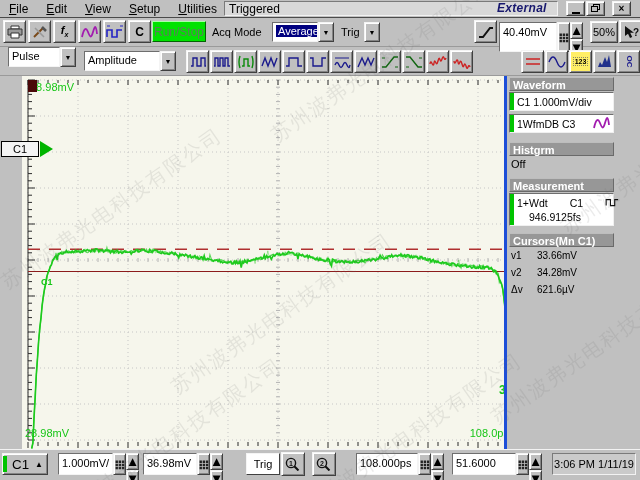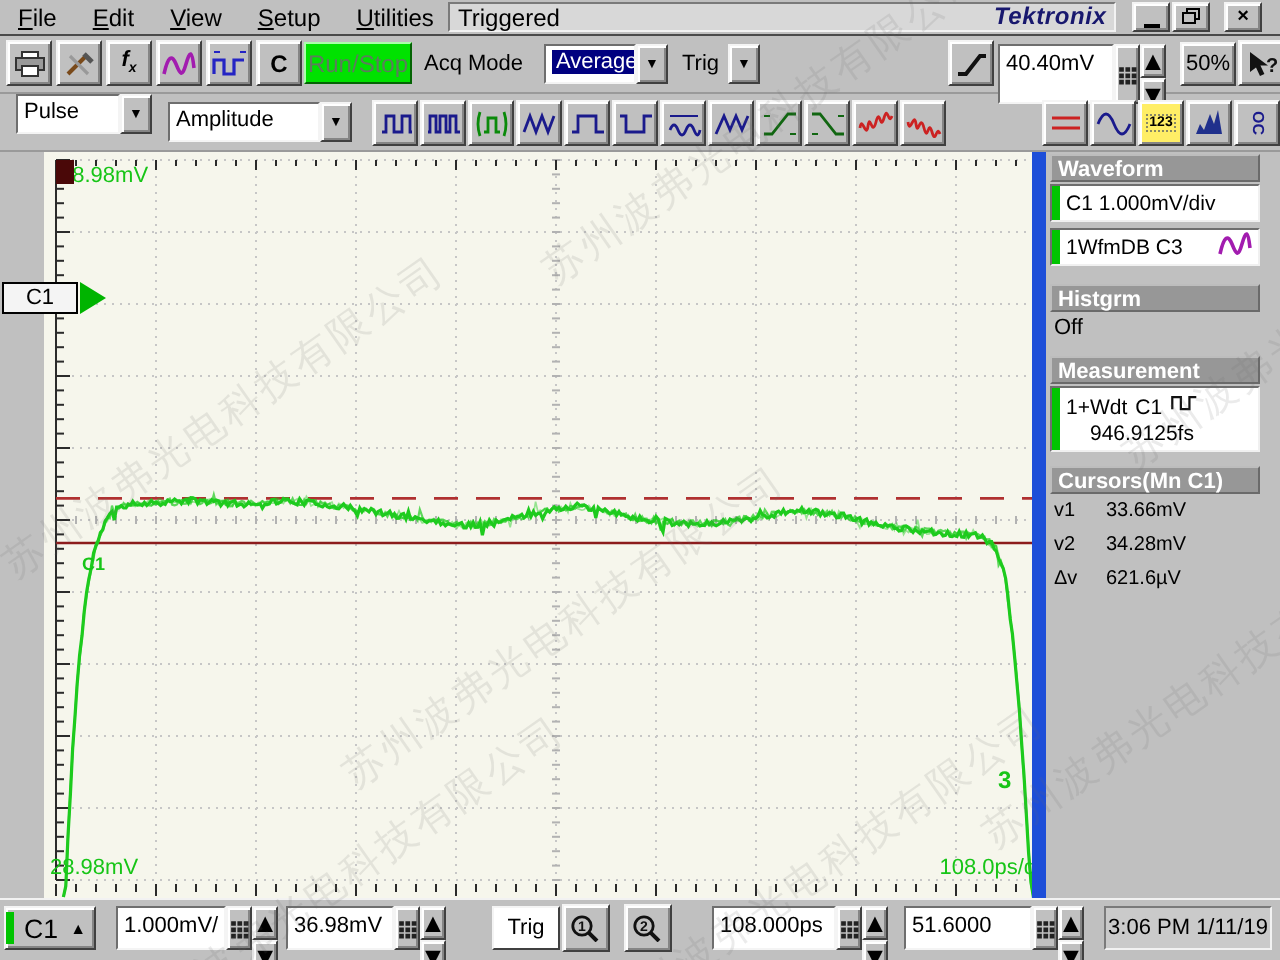--- a/index.html
+++ b/index.html
@@ -40,21 +40,21 @@
   
   #screen{left:22px;top:76px;width:506px;height:373px;background:#f6f6ec}
   .glabel{fill:#17c517;font-size:11px;font-family:"Liberation Sans",sans-serif}
   .gmark{fill:#17c517;font-size:12px;font-weight:bold;font-family:"Liberation Sans",sans-serif}
   .gtrace{fill:#17c517;font-size:9px;font-weight:bold;font-family:"Liberation Sans",sans-serif}
   #ch-marker{left:1px;top:141px;width:38px;height:16px;background:#f4f4f4;border:1px solid #000;
              font-size:11px;line-height:14px;text-align:center}
   #ch-tri{left:40px;top:141px;width:0;height:0;border-top:8px solid transparent;
           border-bottom:8px solid transparent;border-left:13px solid #00b400}
   
-  #panel{left:516px;top:76px;width:112px;height:373px;background:#c0c0c0;border-left:7px solid #1d4ed8}
+  #panel{left:504px;top:76px;width:112px;height:373px;background:#c0c0c0;border-left:3px solid #1d4ed8}
   .hdr{position:absolute;left:2px;width:105px;height:14px;background:#979797;color:#fff;
        font-weight:bold;font-size:11px;padding:1px 3px 0 3px;
        border:1px solid;border-color:#bdbdbd #6a6a6a #6a6a6a #bdbdbd}
   .wrow{position:absolute;left:2px;width:105px;background:#fff;display:flex;align-items:center;
         font-size:10.5px;border:1px solid;border-color:#6e6e6e #f0f0f0 #f0f0f0 #6e6e6e}
   .stripe{width:4px;align-self:stretch;background:#00c400;margin-right:3px;flex:0 0 4px}
   .ptxt{position:absolute;font-size:11px}
   .crow{position:absolute;left:4px;width:104px;font-size:10px}
   .crow .cv{position:absolute;left:26px}
   
@@ -67,21 +67,21 @@
       opacity:.13;white-space:nowrap;pointer-events:none;z-index:60}
 </style>
 </head>
 <body>
 
 <div id="app">
 
   <div id="menubar" class="abs">
     <span class="mi"><u>F</u>ile</span><span class="mi"><u>E</u>dit</span><span class="mi"><u>V</u>iew</span><span class="mi"><u>S</u>etup</span><span class="mi"><u>U</u>tilities</span><span class="mi"><u>H</u>elp</span>
     <div id="trig-status" class="abs">Triggered</div>
-    <div id="logo" class="abs">Tektronix</div>
+    <div id="logo" class="abs">External</div>
     <button class="abs raised winbtn ctr" style="left:566px">
         <span style="display:block;width:8px;height:2px;background:#000;margin-top:8px"></span>
       </button>
     <button class="abs raised winbtn ctr" style="left:586px">
         <svg width="9" height="9">
           <rect x="2.5" y="0.5" width="6" height="5" fill="none" stroke="#000"></rect>
           <rect x="0.5" y="2.5" width="6" height="5" fill="#c0c0c0" stroke="#000"></rect>
         </svg>
       </button>
     <button class="abs raised winbtn ctr" style="left:612px">
@@ -616,21 +616,21 @@
       <span style="margin-right:2px"><svg width="18" height="14" viewBox="0 0 18 14">
             <path d="M1 12C3 3 5 2 7 7s3 7 5 0 3-7 4 2" fill="none" stroke="#a21caf" stroke-width="1.8"></path>
           </svg></span>
     </div>
     <div class="hdr" style="top:66px">Histgrm</div>
     <div class="ptxt" style="left:4px;top:82px">Off</div>
     <div class="hdr" style="top:102px">Measurement</div>
     <div class="wrow" style="top:117px;height:33px">
       <span class="stripe"></span>
       <div style="flex:1">
-        <div style="display:flex;align-items:center;gap:4px">
+        <div style="display:flex;align-items:flex-start;gap:22px">
           <span>1+Wdt</span>
           <span>C1</span>
           <span><svg width="16" height="12" viewBox="0 0 18 14">
                 <path d="M1 10V3h5v7h5V3h4" fill="none" stroke="#111" stroke-width="1.3"></path>
               </svg></span>
         </div>
         <div style="padding-left:12px">946.9125fs</div>
       </div>
     </div>
     <div class="hdr" style="top:157px">Cursors(Mn C1)</div>

